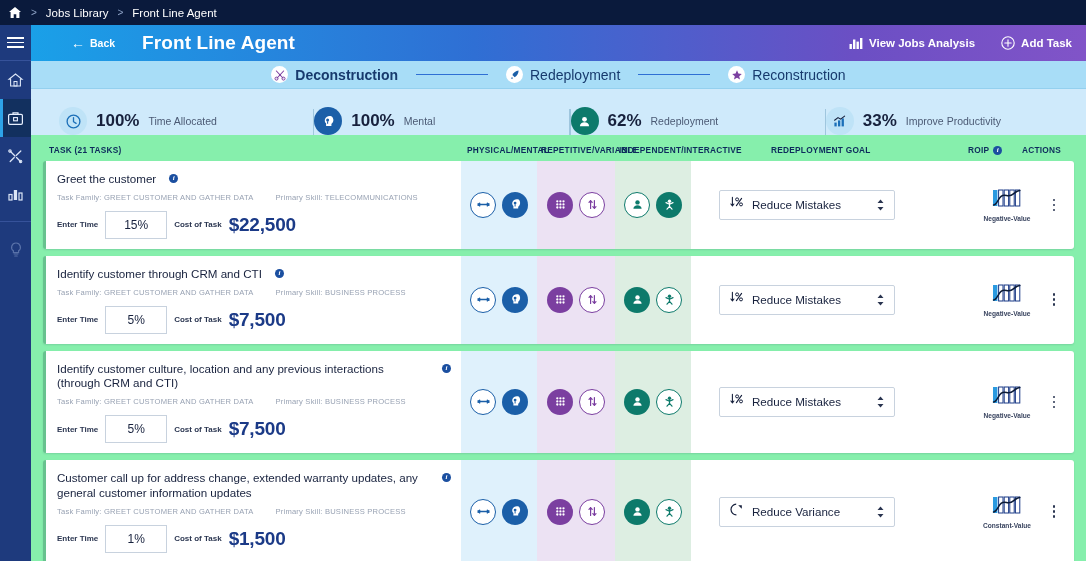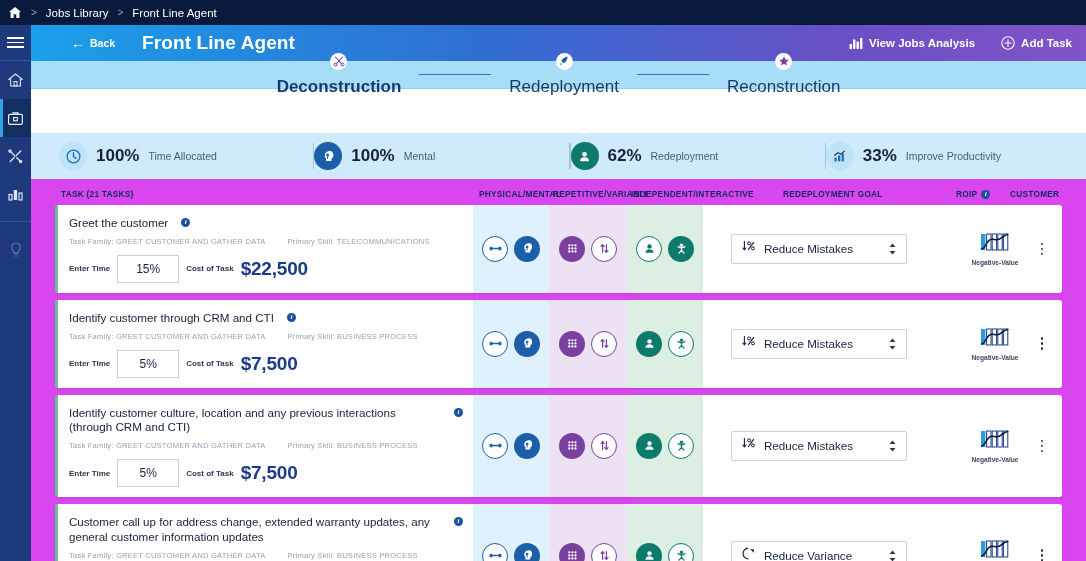--- a/index.html
+++ b/index.html
@@ -58,38 +58,38 @@
   .hdr-right { margin-left:auto; display:flex; align-items:center; gap: 26px; }
   .hdr-act { display:flex; align-items:center; gap:6px; font-size:11.5px; font-weight:700; cursor:pointer; white-space:nowrap;}
   .hdr-act svg { display:block; }
 
   
   .steps {
     height: 28px; flex:0 0 28px; background:#a8ddf7;
     display:flex; align-items:center; justify-content:center; gap: 0;
     border-bottom:1px solid #94d0ef;
   }
-  .step { display:flex; align-items:center; gap:7px; font-size:17px; color:#173a6d; cursor:pointer;flex-direction:column;}
+  .step { display:flex; align-items:center; gap:7px; font-size:14px; color:#173a6d; cursor:pointer;}
   .step.cur { font-weight:700; }
   .step-ic { width:17px; height:17px; border-radius:50%; background:#fff; display:flex; align-items:center; justify-content:center; }
   .step-line { width: 72px; height:1.5px; background:#2f6fd4; margin: 0 18px; }
 
   
   .stats {
     height: 46px; flex: 0 0 46px; background:#cfeafb;
-    display:flex; align-items:center; padding: 0 6px 0 28px; margin-top: 44px;
+    display:flex; align-items:flex-end; padding: 0 6px 0 28px;
   }
   .stat { display:flex; align-items:center; gap:9px; flex: 1 1 0; min-width:0; }
   .stat .sic { width:28px; height:28px; border-radius:50%; display:flex; align-items:center; justify-content:center; flex:0 0 28px;}
   .stat .pct { font-size:17px; font-weight:700; color:#17213d; }
   .stat .lbl { font-size:10.5px; color:#4b5a74; white-space:nowrap; }
   .stat-div { width:1px; height:26px; background:#9fc6de; flex:0 0 1px; }
 
   
-  .tablewrap { flex:1 1 auto; background:#d946ef; overflow:hidden; padding: 0 24px; position:relative; }
+  .tablewrap { flex:1 1 auto; background:#86efac; overflow:hidden; padding: 0 12px; position:relative; }
   .colhdr { display:flex; align-items:center; height:24px; font-size:8.3px; letter-spacing:.25px;
             color:#0d2b5c; font-weight:700; padding: 6px 6px 0 6px; }
   .ch { flex:0 0 auto; }
   .ch-task { width: 418px; }
   .ch-pm { width: 74px; }
   .ch-rv { width: 78px; }
   .ch-ii { width: 152px; }
   .ch-goal { flex: 1 1 auto; }
   .ch-roip { width: 54px; display:flex; align-items:center; gap:4px; }
   .ch-act { width: 46px; }
@@ -310,21 +310,21 @@
         <div class="colhdr">
           <span class="ch ch-task">TASK (21 TASKS)</span>
           <span class="ch ch-pm">PHYSICAL/MENTAL</span>
           <span class="ch ch-rv">REPETITIVE/VARIABLE</span>
           <span class="ch ch-ii">INDEPENDENT/INTERACTIVE</span>
           <span class="ch ch-goal">REDEPLOYMENT GOAL</span>
           <span class="ch ch-roip">
             <span>ROIP</span>
             <span class="info-dot">i</span>
           </span>
-          <span class="ch ch-act">CUSTOMER</span>
+          <span class="ch ch-act">ACTIONS</span>
         </div>
 
         <div class="rows" id="rows">
             <div class="row">
     <div class="row-task">
       <div class="t-title">
         <span class="tt">Greet the customer</span>
         <span class="info-dot" style="margin-top:2px">i</span>
       </div>
       <div class="t-meta">

